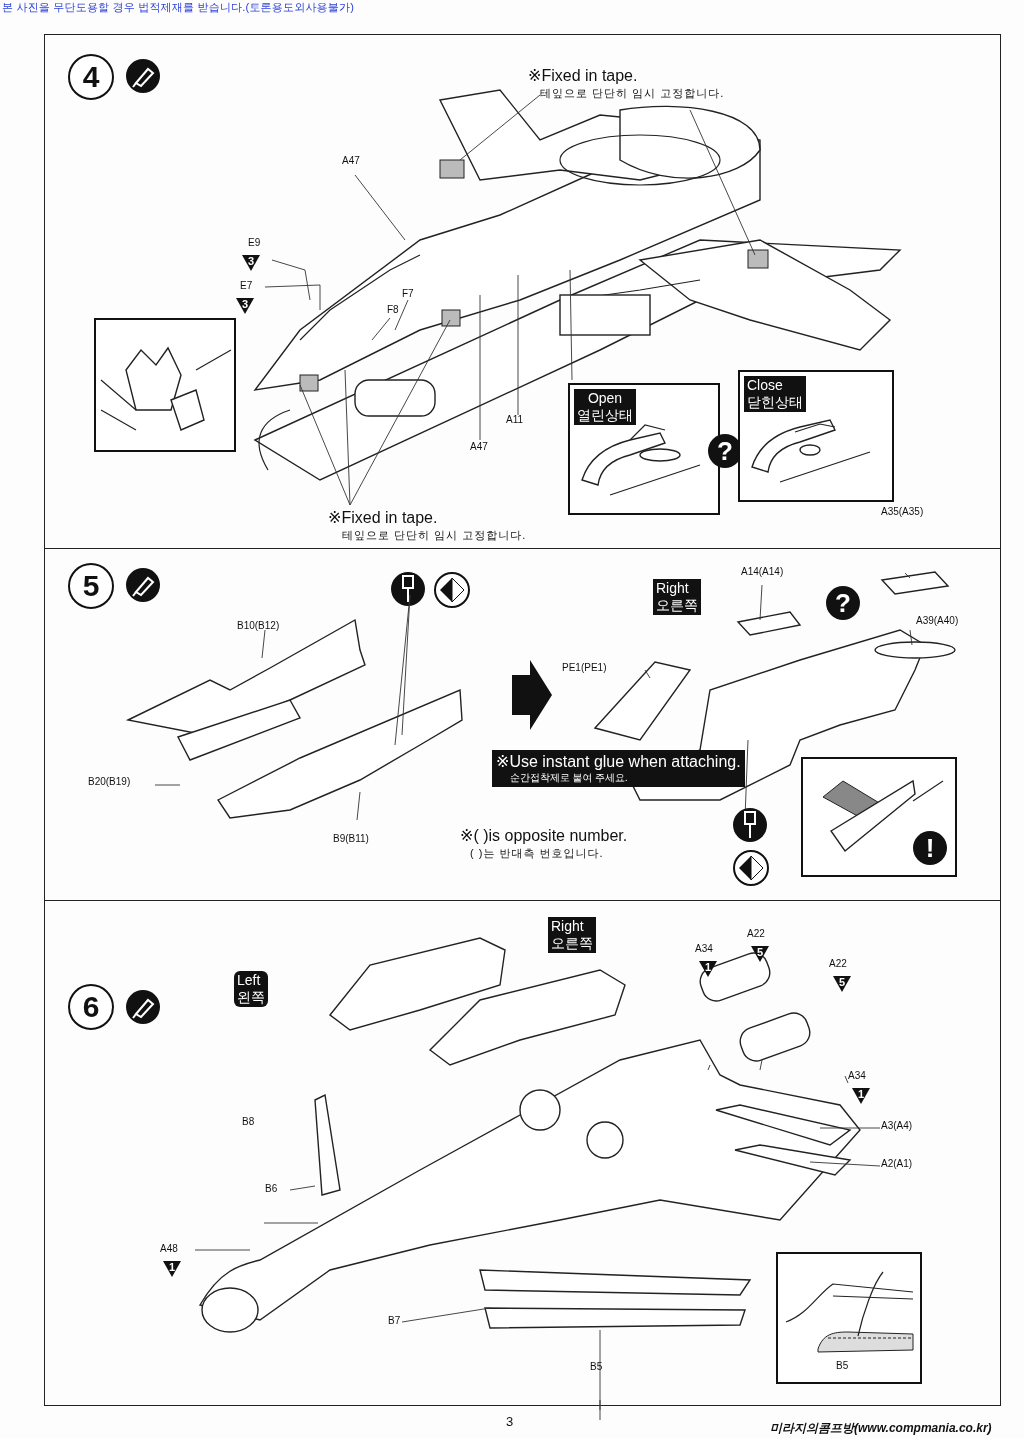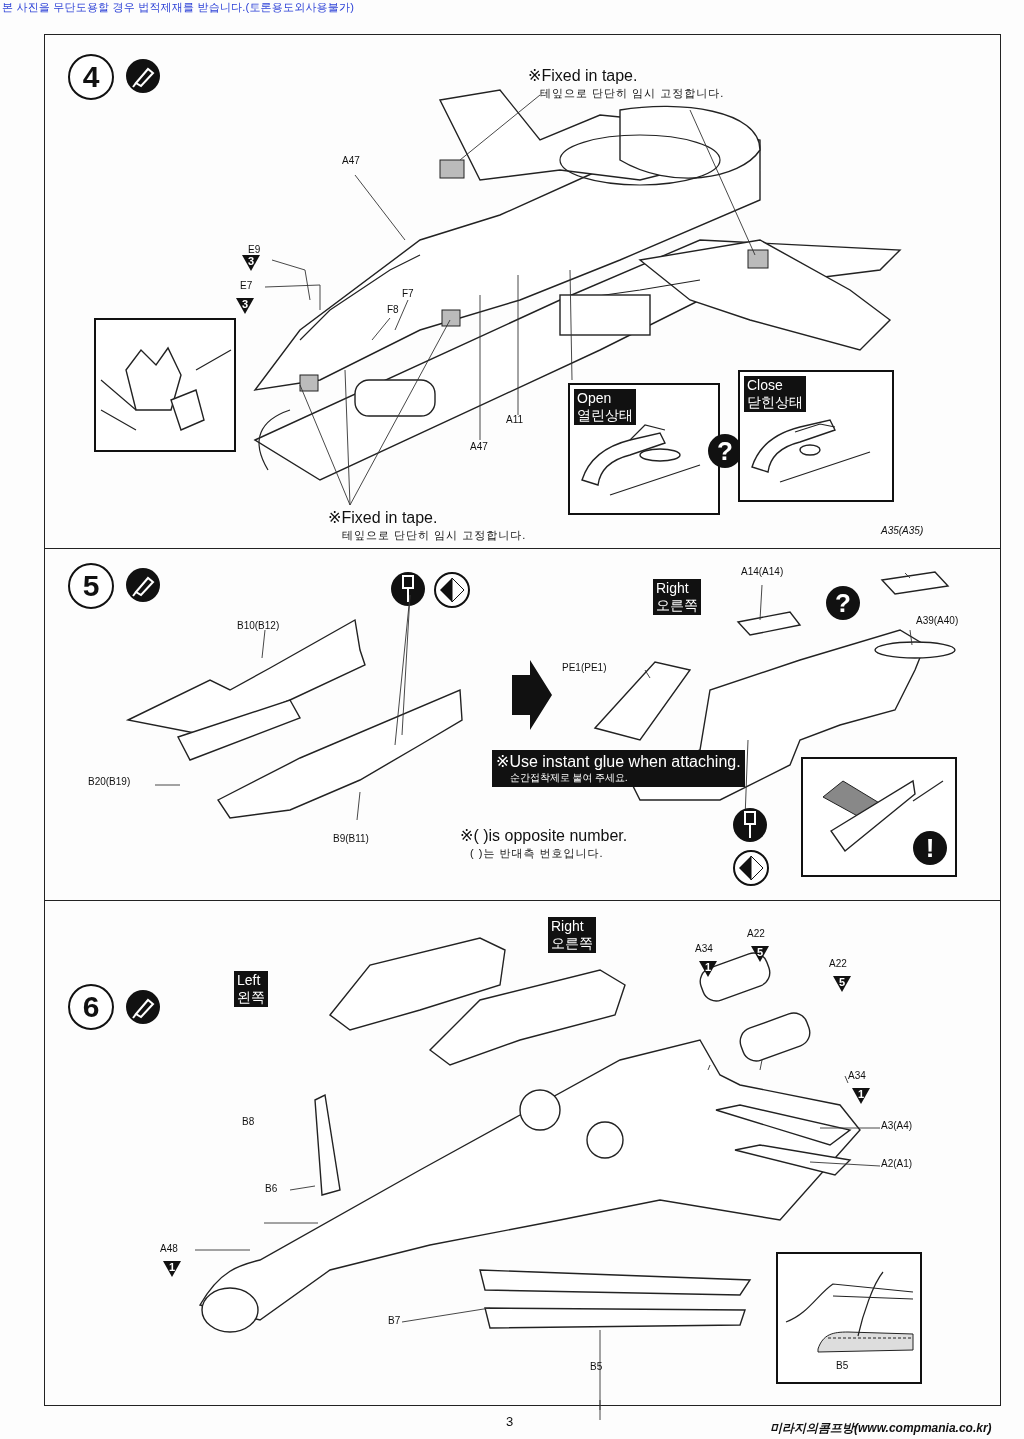--- a/index.html
+++ b/index.html
@@ -76,21 +76,21 @@
   <path class="leader" d="M390 318 L372 340"></path>
   <path class="leader" d="M480 440 L480 295"></path>
   <path class="leader" d="M518 415 L518 275"></path>
   <path class="leader" d="M350 505 L300 385"></path>
   <path class="leader" d="M350 505 L450 320"></path>
   <path class="leader" d="M350 505 L345 370"></path>
   <path class="leader" d="M572 380 L570 270"></path>
 </svg>
 
 <div class="abs lbl" style="left:342px; top:155px;">A47</div>
-<div class="abs lbl" style="left:248px; top:244px;text-align:right;">E9</div>
+<div class="abs lbl" style="left:248px; top:237px;text-align:right;">E9</div>
 <div class="abs" style="left:242px; top:255px; width:18px; height:16px;">
   <div class="tri" style="left:0; top:0;"></div>
     <div class="tri-num" style="left:0; top:0;">3</div>
 </div>
 <div class="abs lbl" style="left:240px; top:280px;">E7</div>
 <div class="abs" style="left:236px; top:298px; width:18px; height:16px;">
   <div class="tri" style="left:0; top:0;"></div>
     <div class="tri-num" style="left:0; top:0;">3</div>
 </div>
 <div class="abs lbl" style="left:402px; top:288px;">F7</div>
@@ -99,21 +99,21 @@
 <div class="abs lbl" style="left:470px; top:441px;">A47</div>
 
 <div class="abs box" style="left:94px; top:318px; width:138px; height:130px;">
   <svg style="left:0; top:0;" width="138" height="130">
     <path class="fill" d="M30 50 L45 30 L60 45 L72 28 L85 55 L75 90 L40 90 Z"></path>
     <path class="fill" d="M75 80 L100 70 L108 100 L85 110 Z"></path>
     <path class="ln" d="M5 60 L40 90 M5 90 L40 110 M100 50 L135 30"></path>
   </svg>
 </div>
 
-<div class="abs box" style="left:568px; top:383px; width:148px; height:128px;">
+<div class="abs box" style="left:568px; top:383px; width:148px; height:128px;text-align:center;">
   <div class="abs blackbox" style="left:4px; top:4px;">
     <div>Open</div>
       <div>열린상태</div>
   </div>
   <svg style="left:0; top:0;" width="148" height="128">
     <path class="fill" d="M12 95 C20 70 40 60 60 55 L90 48 L95 58 L60 70 C40 75 30 85 28 100 Z"></path>
     <path class="ln" d="M60 55 L75 40 L95 45"></path>
     <ellipse cx="90" cy="70" rx="20" ry="6" class="fill"></ellipse>
     <path class="ln" d="M40 110 L130 80"></path>
   </svg>
@@ -175,21 +175,21 @@
   <ellipse cx="915" cy="100" rx="40" ry="8" class="fill"></ellipse>
   <path class="leader" d="M762 35 L760 70 M910 80 L912 95 M905 23 L910 28 M645 120 L650 128"></path>
   <path class="leader" d="M745 268 L748 190"></path>
 </svg>
 
 <div class="abs lbl" style="left:237px; top:620px;">B10(B12)</div>
 <div class="abs lbl" style="left:88px; top:776px;">B20(B19)</div>
 <div class="abs lbl" style="left:333px; top:833px;">B9(B11)</div>
 <div class="abs lbl" style="left:562px; top:662px;">PE1(PE1)</div>
 <div class="abs lbl" style="left:741px; top:566px;">A14(A14)</div>
-<div class="abs lbl" style="left:881px; top:525px;font-style:italic;">A35(A35)</div>
+<div class="abs lbl" style="left:881px; top:506px;">A35(A35)</div>
 <div class="abs lbl" style="left:916px; top:615px;">A39(A40)</div>
 
 <div class="abs blackbox" style="left:653px; top:579px;">
   <div>Right</div>
     <div>오른쪽</div>
 </div>
 <div class="abs qbadge" style="left:826px; top:586px;">?</div>
 
 <div class="abs glue-note" style="left:492px; top:750px;">
   <div style="font-size:16px;">※Use instant glue when attaching.</div>
@@ -222,21 +222,21 @@
 </div>
 
 <div class="abs step-num" style="left:68px; top:984px;">6</div>
 <div class="abs glue-badge" style="left:126px; top:990px;">
   <svg width="34" height="34" viewBox="0 0 34 34">
       <path d="M10 24 L22 10 L27 14 L15 27 Z" fill="none" stroke="#fff" stroke-width="2"></path>
       <path d="M10 24 L7 28" stroke="#fff" stroke-width="2"></path>
     </svg>
 </div>
 
-<div class="abs blackbox" style="left:234px; top:971px;">
+<div class="abs blackbox" style="left:234px; top:971px;border-radius:6px;">
   <div>Left</div>
     <div>왼쪽</div>
 </div>
 <div class="abs blackbox" style="left:548px; top:917px;">
   <div>Right</div>
     <div>오른쪽</div>
 </div>
 
 <svg style="left:0; top:900px;" width="1024" height="500">
 

